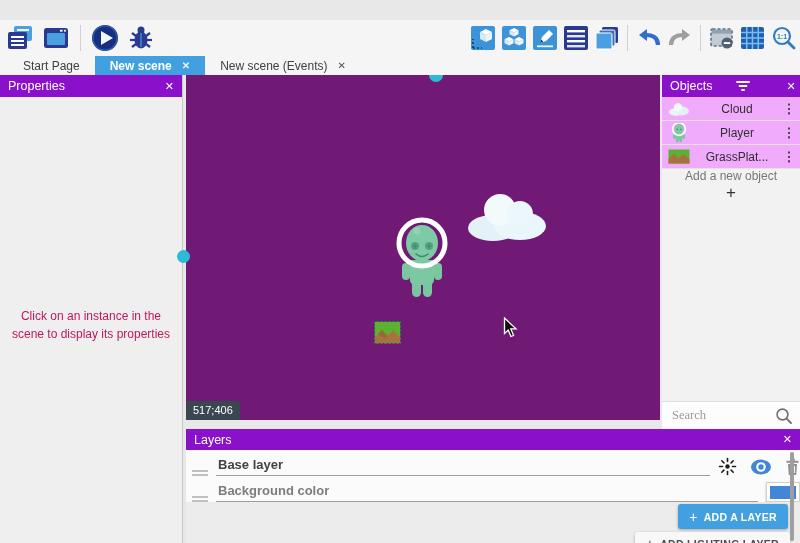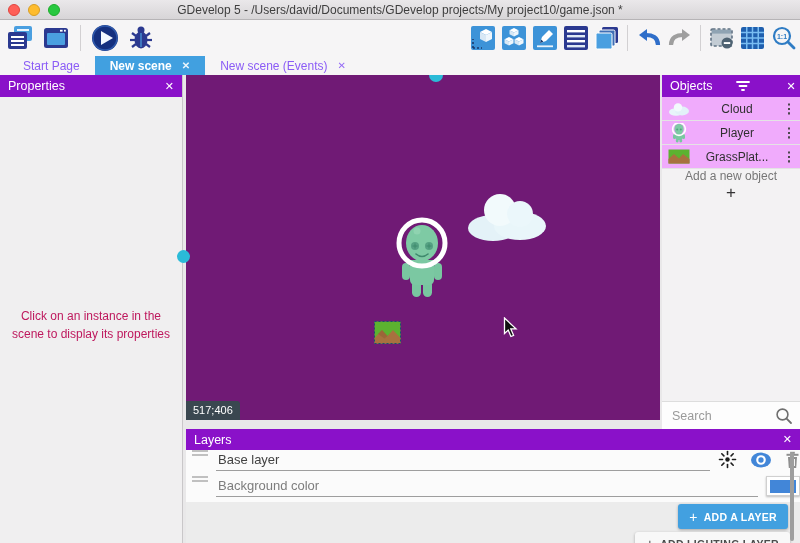--- a/index.html
+++ b/index.html
@@ -21,21 +21,21 @@
   .toolbar { position:absolute; top:20px; left:0; right:0; height:36px; background:#f6f5f6; }
   .tb-group { position:absolute; top:0; height:36px; display:flex; align-items:center; gap:6px; }
   .tb-left { left:5px; }
   .tb-right { right:3px; gap:4px; }
   .tb-btn { width:30px; height:30px; display:flex; align-items:center; justify-content:center; cursor:pointer; }
   .tb-btn-sm { width:27px; height:27px; }
   .tb-sep { width:1px; height:26px; background:#d2d0d2; margin:0 3px; }
 
   
   .tabbar { position:absolute; top:56px; left:0; right:0; height:19px; background:#f6f5f6; display:flex; padding-left:8px; }
-  .tab { display:flex; align-items:center; gap:10px; padding:0 15px; font-size:12px; color:#8b5cf6; white-space:nowrap; cursor:pointer; }
+  .tab { display:flex; align-items:center; gap:10px; padding:0 15px; font-size:12px; color:#404040; white-space:nowrap; cursor:pointer; }
   .tab.active { background:#41a0e0; color:#fff;font-weight:bold; }
   .tab-close { font-size:10px; line-height:1; opacity:.9; cursor:pointer; }
 
   
   .main { position:absolute; top:75px; left:0; right:0; bottom:0; }
 
   .panel-header { height:22px; background:#8a11c9; color:#fff; display:flex; align-items:center; padding:0 8px; font-size:12.5px;gap:23px; }
   .panel-close { margin-left:auto; font-size:11px; cursor:pointer; }
 
   
@@ -52,28 +52,28 @@
   
   .objects { position:absolute; left:662px; top:0; width:138px; height:354px; background:#f3f2f3; }
   .obj-row { height:24px; display:flex; align-items:center; border-bottom:1px solid #e4e3e4; background:#f0abfc; cursor:pointer; }
   .obj-thumb { width:34px; display:flex; justify-content:center; }
   .obj-label { flex:1; text-align:center; font-size:12px; color:#303030; overflow:hidden; white-space:nowrap; }
   .obj-kebab { width:22px; text-align:center; font-size:13px; font-weight:bold; color:#424242; cursor:pointer; }
   .obj-add { height:25px; display:flex; align-items:center; cursor:pointer;flex-direction:column; }
   .obj-add-label { flex:1; text-align:center; font-size:12px; color:#767676; }
   .obj-add-plus { width:26px; text-align:center; font-size:17px; color:#333; }
   .obj-search { position:absolute; left:0; bottom:0; width:138px; height:28px; background:#fdfdfd; border-top:1px solid #ddd; }
-  .obj-search input { width:100%; height:100%; border:0; outline:0; background:transparent; padding:0 28px 0 10px; font-size:12.5px; color:#000000; font-family:Liberation Sans, sans-serif; }
+  .obj-search input { width:100%; height:100%; border:0; outline:0; background:transparent; padding:0 28px 0 10px; font-size:12.5px; color:#000000; font-family:Liberation Serif, serif; }
   .obj-search input::placeholder { color:#9a9a9a; }
   .search-icon { position:absolute; right:7px; top:5px; }
 
   
   .layers { position:absolute; left:186px; top:354px; width:614px; height:114px; background:#fbfbfb; }
   .layers .panel-header { height:21px; }
-  .layer-row { height:26px; display:flex; align-items:flex-start; padding:0 0 0 6px; }
+  .layer-row { height:26px; display:flex; align-items:flex-end; padding:0 0 0 6px;font-weight:bold; }
   .drag-handle { width:16px; height:6px; border-top:2px solid #c0c0c0; border-bottom:2px solid #c0c0c0; margin-right:8px; cursor:grab; }
   .layer-name { flex:1; font-size:13px; border-bottom:1px solid #9e9e9e; padding:2px 2px 3px; margin-right:8px; }
   .layer-name.primary { color:#424242; }
   .layer-name.muted { color:#7d7d7d; }
   .layer-icons { display:flex; align-items:center; gap:13px; }
   .icon-btn { cursor:pointer; display:flex; align-items:center; }
   .swatch { width:34px; height:20px; background:#fff; border:1px solid #d0d0d0; box-shadow:0 1px 2px rgba(0,0,0,.25); display:flex; align-items:center; justify-content:center; cursor:pointer; }
   .swatch-inner { width:26px; height:13px; background:#4286d8; }
   .layers-footer { position:absolute; left:0; top:73px; width:614px; height:41px; background:#ececec; }
   .btn { position:absolute; display:flex; align-items:center; justify-content:center; gap:6px; font-size:10.5px; font-weight:bold; letter-spacing:.3px; border-radius:3px; box-shadow:0 1px 3px rgba(0,0,0,.3); cursor:pointer; white-space:nowrap; }
@@ -82,28 +82,20 @@
   .btn-plus { font-size:14px; font-weight:normal; }
   .layers-scrollbar { position:absolute; right:6px; top:23px; bottom:2px; width:4px; background:#9e9e9e; border-radius:2px; cursor:pointer; }
 
   .cursor-arrow { position:absolute; }
 </style>
 </head>
 <body>
 
 <div class="window">
 
-  <div class="titlebar">
-    <div class="traffic">
-      <span class="tl red"></span>
-      <span class="tl yellow"></span>
-      <span class="tl green"></span>
-    </div>
-    <div class="win-title">GDevelop 5 - /Users/david/Documents/GDevelop projects/My project10/game.json *</div>
-  </div>
 
   <div class="toolbar">
     <div class="tb-group tb-left">
       <span class="tb-btn">
         <svg width="30" height="30" viewBox="0 0 30 30">
           <rect x="9" y="3" width="18" height="15" rx="2" fill="#4a9fe0"></rect>
           <rect x="12" y="6" width="12" height="2" fill="#fff" opacity=".9"></rect>
           <rect x="3" y="9" width="19" height="17" rx="2" fill="#2b3990"></rect>
           <rect x="6" y="13" width="13" height="2" fill="#fff"></rect>
           <rect x="6" y="17" width="13" height="2" fill="#fff"></rect>

